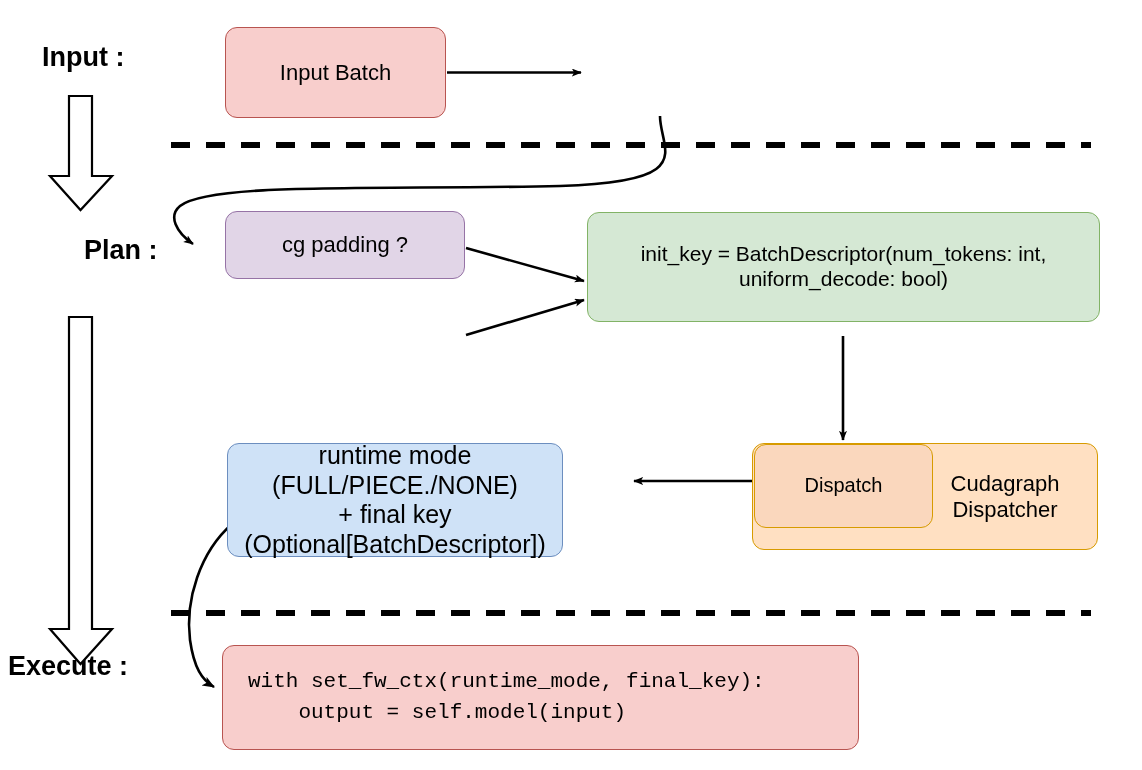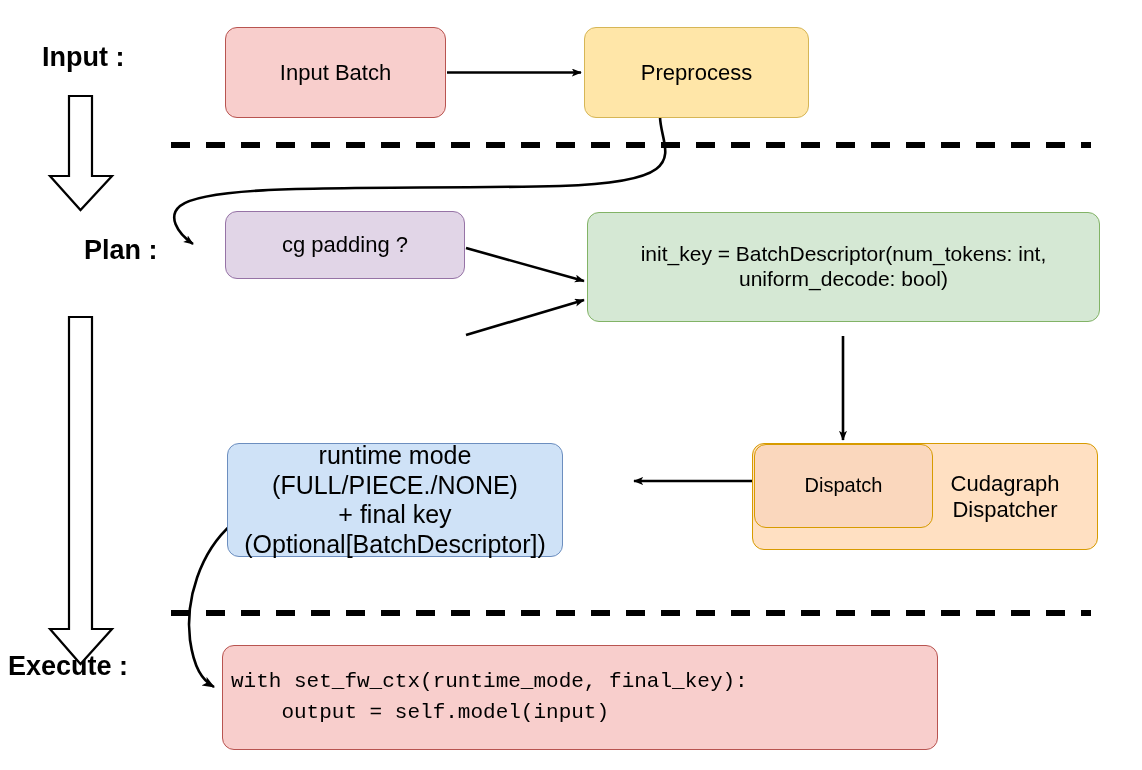--- a/index.html
+++ b/index.html
@@ -80,34 +80,33 @@
 
     <line x1="843" y1="336" x2="843" y2="440" stroke="#000000" stroke-width="2.6" marker-end="url(#ah)"></line>
 
     <line x1="753" y1="481" x2="634" y2="481" stroke="#000000" stroke-width="2.6" marker-end="url(#ah)"></line>
 
     <path d="M232,524 C200,552 185,600 190,640 C194,668 202,680 214,687" fill="none" stroke="#000000" stroke-width="2.6" marker-end="url(#ahbig)"></path>
   </svg>
 
   <div class="node" style="left:225px;top:27px;width:221px;height:91px;background:#f8cecc;border:1.6px solid #b85450;font-size:22px;">Input Batch</div>
 
-  <div class="node" style="left:584px;top:27px;width:225px;height:91px;background:#ffe6a8;border:1.6px solid #d6b656;font-size:22px;">Preprocess</div>
 
   <div class="node" style="left:225px;top:211px;width:240px;height:68px;background:#e1d5e7;border:1.6px solid #9673a6;font-size:22px;">cg padding ?</div>
 
 
   <div class="node" style="left:587px;top:212px;width:513px;height:110px;background:#d5e8d4;border:1.6px solid #82b366;font-size:21px;">init_key = BatchDescriptor(num_tokens: int,
 uniform_decode: bool)</div>
 
   <div class="node" style="left:752px;top:443px;width:346px;height:107px;background:#ffe0c2;border:1.6px solid #d79b00;font-size:22px;padding-left:160px;box-sizing:border-box;">
     <span style="white-space:pre-line;">Cudagraph
 Dispatcher</span>
   </div>
 
   <div class="node" style="left:754px;top:444px;width:179px;height:84px;background:#fad7bd;border:1.6px solid #d79b00;font-size:20px;">Dispatch</div>
 
   <div class="node" style="left:227px;top:443px;width:336px;height:114px;background:#cfe2f7;border:1.6px solid #6c8ebf;font-size:25px;">runtime mode (FULL/PIECE./NONE)
 + final key (Optional[BatchDescriptor])</div>
 
-  <div class="node code" style="left:222px;top:645px;width:716px;height:105px;background:#f8cecc;border:1.6px solid #b85450;font-size:21px;padding-left:8px;line-height:1.45;">with set_fw_ctx(runtime_mode, final_key):
+  <div class="node code" style="left:222px;top:645px;width:637px;height:105px;background:#f8cecc;border:1.6px solid #b85450;font-size:21px;padding-left:25px;line-height:1.45;">with set_fw_ctx(runtime_mode, final_key):
     output = self.model(input)</div>
 
 </div>
 
 </body></html>

